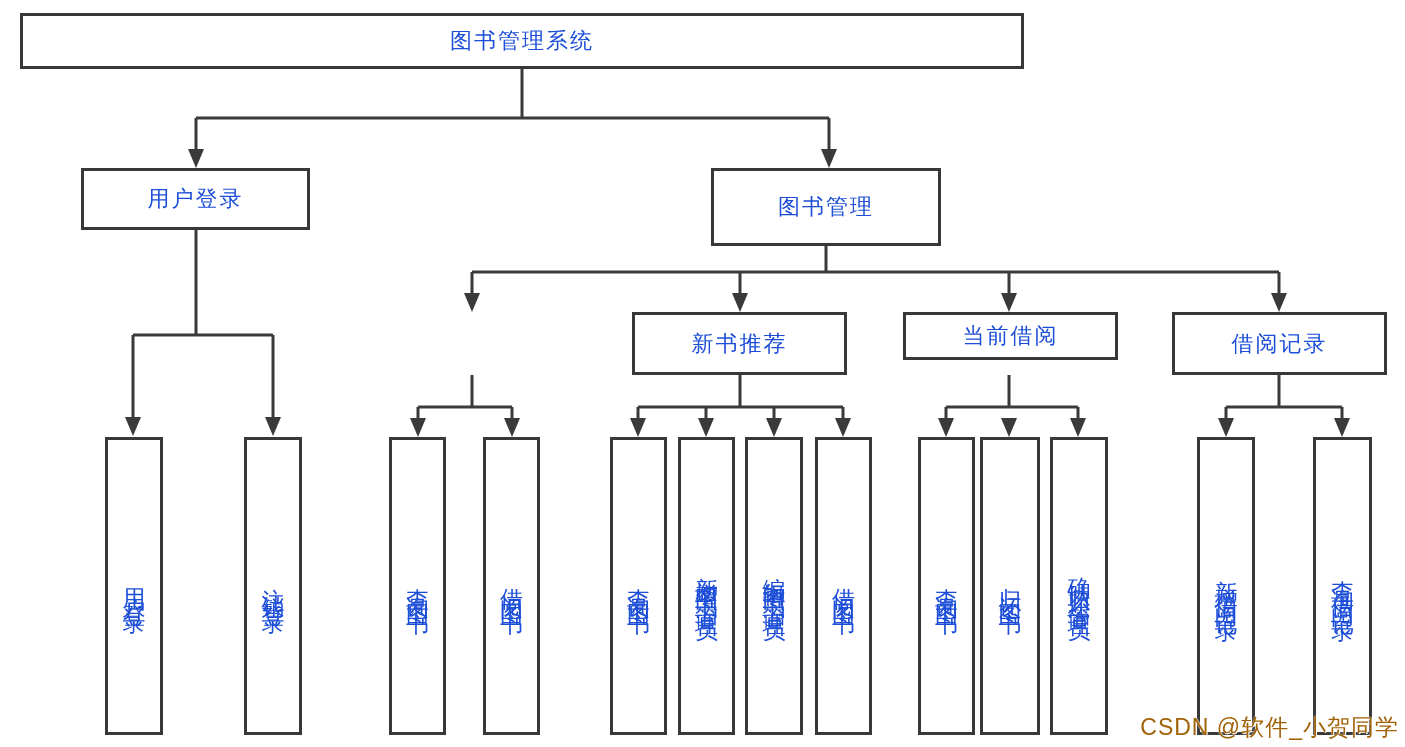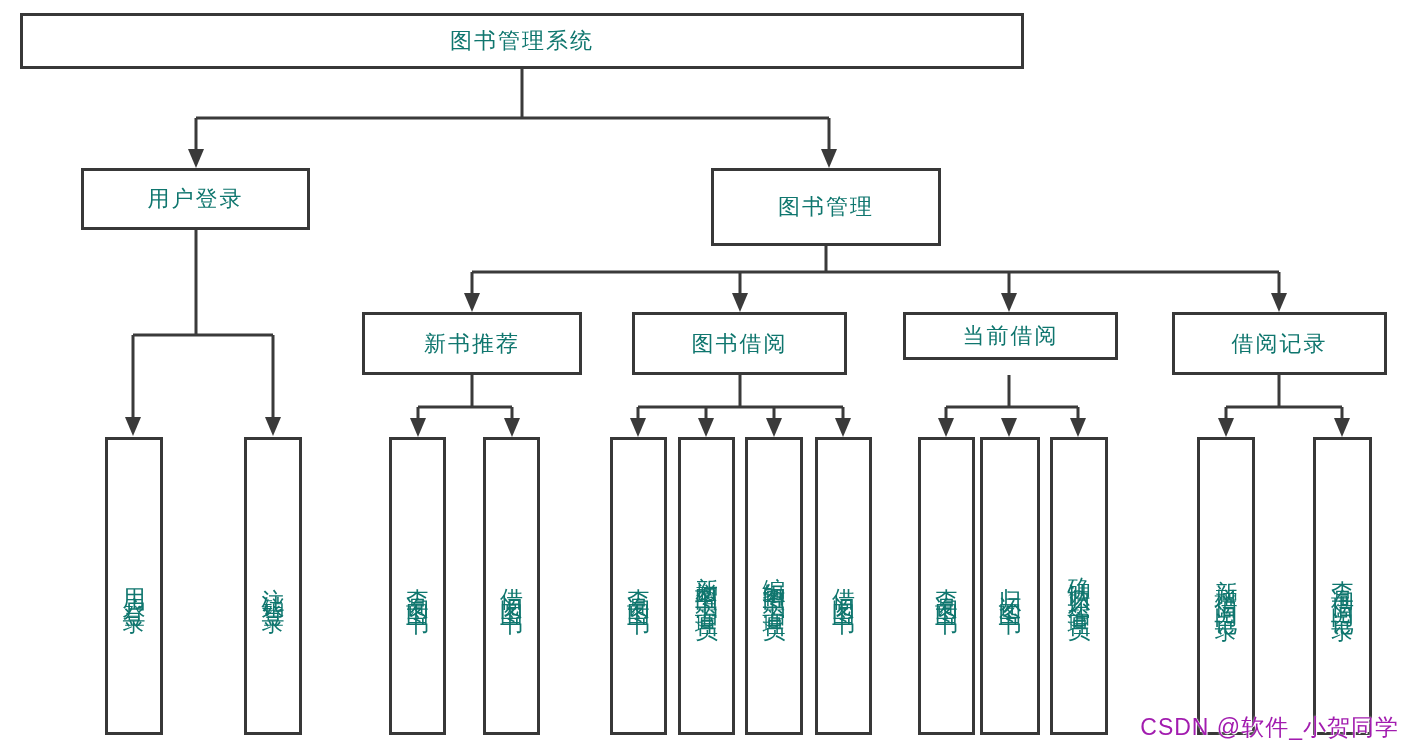--- a/index.html
+++ b/index.html
@@ -12,38 +12,38 @@
   }
   .lines{position:absolute;left:0;top:0;width:1405px;height:747px;}
   .lines path{stroke:#3a3a3a;stroke-width:3;fill:none;}
   .lines polygon{fill:#3a3a3a;stroke:none;}
   .box{
     position:absolute;
     box-sizing:border-box;
     background:#fff;
     border:3px solid #383838;
     display:flex;align-items:center;justify-content:center;
-    color:#0f766e;
+    color:#1d4ed8;
   }
   .box.h span{
     font-size:22px;letter-spacing:2px;white-space:nowrap;
   }
   .box.v span{
     writing-mode:vertical-lr;
     text-orientation:mixed;
     font-size:23px;
     letter-spacing:8px;
     line-height:1;
   }
   .box.v.long span{letter-spacing:6px;}
   .watermark{
     position:absolute;
     right:6px;bottom:4px;
     font-size:23px;
-    color:#a21caf;
+    color:#a16207;
     letter-spacing:1px;
     text-shadow:0 0 2px #fff,1px 1px 0 #fff;
     white-space:nowrap;
     z-index:5;
   }
 </style>
 </head>
 <body>
 
 <div class="stage">
@@ -95,25 +95,22 @@
     <span>图书管理系统</span>
   </div>
 
   <div class="box h" style="left:81px;top:168px;width:229px;height:62px">
     <span>用户登录</span>
   </div>
   <div class="box h" style="left:711px;top:168px;width:230px;height:78px">
     <span>图书管理</span>
   </div>
 
-  <div class="box h" style="left:362px;top:312px;width:220px;height:63px">
+  <div class="box h" style="left:632px;top:312px;width:215px;height:63px">
     <span>新书推荐</span>
-  </div>
-  <div class="box h" style="left:632px;top:312px;width:215px;height:63px">
-    <span>图书借阅</span>
   </div>
   <div class="box h" style="left:903px;top:312px;width:215px;height:48px">
     <span>当前借阅</span>
   </div>
   <div class="box h" style="left:1172px;top:312px;width:215px;height:63px">
     <span>借阅记录</span>
   </div>
 
   <div class="box v" style="left:105px;top:437px;width:58px;height:298px">
     <span>用户登录</span>

